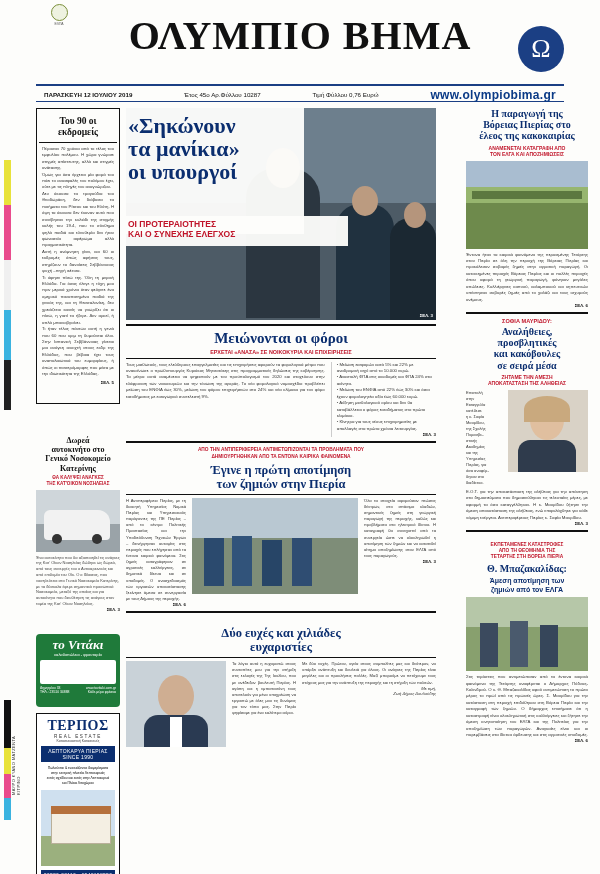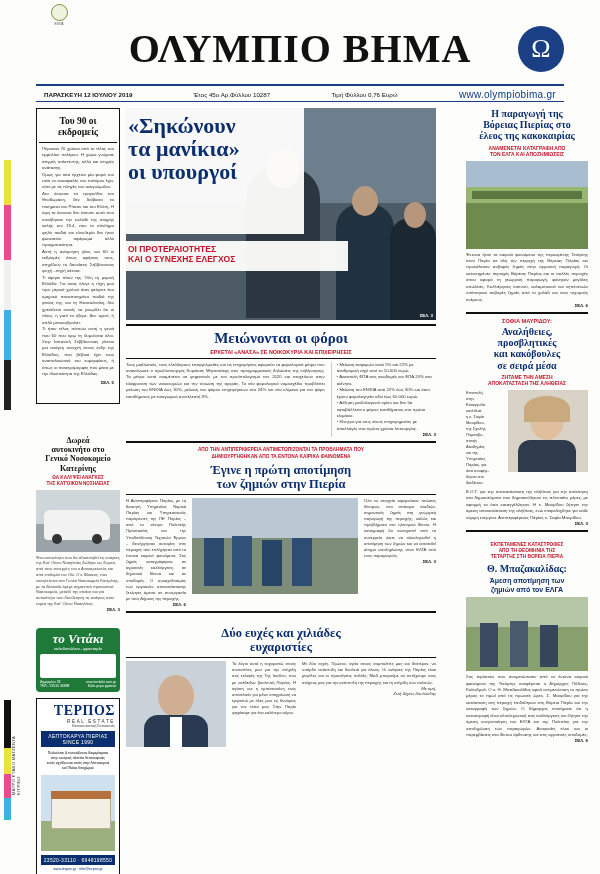--- a/index.html
+++ b/index.html
@@ -35,21 +35,21 @@
   .logo-top {
     position:absolute; left:46px; top:4px; width:26px; height:20px;
     text-align:center;
   }
   .logo-top .circ {
     width:17px;height:17px;border-radius:50%;border:1px solid #7b8f3a;margin:0 auto;
     background:#eef2e0;
   }
   .logo-top .cap { font-size:3.4px; color:#555; margin-top:1px; }
   .title-main {
-    position:absolute; left:0; top:25px; width:600px; text-align:center;
+    position:absolute; left:0; top:12px; width:600px; text-align:center;
     font-family:"Liberation Serif", serif;
     font-weight:bold; font-size:40px; letter-spacing:1px; color:#111;
   }
   .title-sub {
     position:absolute; left:0; top:72px; width:600px; text-align:center;
     font-size:8.5px; font-weight:bold; letter-spacing:.6px; color:#0a3a86;
   }
   .head-emblem {
     position:absolute; right:36px; top:26px; width:46px; height:46px;
     border-radius:50%; background:#1b3f84; color:#fff;
@@ -59,21 +59,21 @@
   .rule-blue {
     position:absolute; left:36px; width:528px; height:2px; background:#1b3f84;
   }
   .infobar {
     position:absolute; left:36px; top:88px; width:528px; height:13px;
     display:flex; align-items:center; font-size:6.2px; color:#111;
   }
   .infobar .seg { padding:0 8px; }
   .infobar .date { font-weight:bold; }
   .infobar .spacer { flex:1; }
-  .infobar .site { font-weight:normal; font-size:10px; color:#0a3a86; letter-spacing:.3px; }
+  .infobar .site { font-weight:bold; font-size:12px; color:#0a3a86; letter-spacing:.3px; }
 
   
   .col { position:absolute; }
   .body-text {
     font-size:4.3px; line-height:1.5; color:#333; text-align:justify;
   }
   .kicker { font-size:5.4px; font-weight:bold; color:#c0152a; }
   .boxed { border:1px solid #111; }
   .photo { background:#b9c3ca; position:relative; overflow:hidden; }
   .caption { font-size:4px; color:#444; line-height:1.45; }
@@ -183,36 +183,36 @@
 ΤΗΣ ΚΑΤ'ΟΙΚΟΝ ΝΟΣΗΛΕΙΑΣ</div>
       <div class="photo" style="width:84px;height:62px;margin-top:3px;background:linear-gradient(to bottom,#cfd6da 0 55%,#9aa3a8 55% 100%);">
         <div style="position:absolute;left:8px;top:20px;width:66px;height:30px;background:#f2f2f2;border-radius:6px 12px 4px 4px;"></div>
         <div style="position:absolute;left:16px;top:44px;width:10px;height:10px;border-radius:50%;background:#333;"></div>
         <div style="position:absolute;left:56px;top:44px;width:10px;height:10px;border-radius:50%;background:#333;"></div>
       </div>
       <div class="caption" style="margin-top:3px;">Ένα αυτοκίνητο που θα αξιοποιηθεί τις ανάγκες της Κατ' Οίκον Νοσηλείας δώθηκε ως δωρεά, από τους συνεργές του ο Αντικαρκινικός και από επιθυμία του Οίκ. Ο ο Ιδίοισας, που νοσηλεύεται στο Γενικό Νοσοκομείο Κατερίνης, με τα δύσκολα έφερε σημαντικά προσωπικό Νοσοκομείο, μεταξύ της οποίας και για αυτοκίνητο που διευθέτηση τις ανάγκες στον τομέα της Κατ' Οίκον Νοσηλείας.</div>
       <div class="readmore">ΣΕΛ. 3</div>
     </div>
 
-    <div class="vitaki" style="width:84px;height:64px;margin-top:16px;padding:4px;">
+    <div class="vitaki" style="width:84px;height:73px;margin-top:22px;padding:4px;">
       <div class="v-logo" style="font-size:13px;text-align:center;line-height:1;">το Vιτάκι</div>
       <div style="font-size:4px;text-align:center;margin-top:1px;">καλαθοπώλειο - φρουταρία</div>
       <div style="background:#fff;height:24px;margin-top:3px;border-radius:2px;"></div>
       <div style="font-size:3.4px;display:flex;justify-content:space-between;margin-top:2px;">
         <span>Δημητρίου 33</span>
         <span>www.tovitaki.com.gr</span>
       </div>
       <div style="font-size:3.4px;display:flex;justify-content:space-between;">
         <span>ΤΗΛ.: 23510 34888</span>
         <span>Κάθε μέρα φρέσκα</span>
       </div>
     </div>
 
     <div class="ad-box" style="width:84px;height:180px;margin-top:6px;padding:4px;">
-      <div style="text-align:right;">
+      <div style="text-align:center;">
         <div class="terpos-name">ΤΕΡΠΟΣ</div>
         <div class="terpos-sub">REAL ESTATE</div>
         <div style="font-size:3.4px;color:#444;">Κατασκευαστική Κατασκευές</div>
       </div>
       <div class="terpos-bar" style="margin-top:3px;">ΛΕΠΤΟΚΑΡΥΑ ΠΙΕΡΙΑΣ  SINCE 1990</div>
       <div style="font-size:3.4px;text-align:center;margin-top:4px;white-space:pre-line;line-height:1.45;">Πωλούνται &amp; ενοικιάζονται διαμερίσματα
 στην κεντρική πλατεία Λεπτοκαρυάς
 εντός σχεδίου και εκτός στην Λεπτοκαρυά
 και Πλάκα Λιτοχώρου</div>
       <div style="height:76px;margin-top:4px;background:linear-gradient(to bottom,#cfe0ef 0 60%,#9bb07e 60% 100%);position:relative;">
@@ -233,21 +233,21 @@
         <div style="position:absolute;left:210px;top:96px;width:58px;height:116px;background:#20313f;border-radius:24px 24px 0 0;"></div>
         <div style="position:absolute;left:226px;top:78px;width:26px;height:30px;border-radius:50%;background:#bb9b80;"></div>
         <div style="position:absolute;left:264px;top:110px;width:46px;height:102px;background:#1b2832;border-radius:20px 20px 0 0;"></div>
         <div style="position:absolute;left:278px;top:94px;width:22px;height:26px;border-radius:50%;background:#b5957c;"></div>
       </div>
       <div style="position:absolute;left:0;top:0;width:178px;height:126px;background:rgba(253,253,251,0.96);padding:6px 6px 0 2px;">
         <div class="main-title" style="white-space:pre-line;">«Σηκώνουν
 τα μανίκια»
 οι υπουργοί</div>
       </div>
-      <div style="position:absolute;left:0;top:133px;width:222px;height:30px;background:rgba(253,253,251,0.96);padding:3px 4px 0 2px;">
+      <div style="position:absolute;left:0;top:108px;width:222px;height:30px;background:rgba(253,253,251,0.96);padding:3px 4px 0 2px;">
         <div class="main-sub" style="white-space:pre-line;">ΟΙ ΠΡΟΤΕΡΑΙΟΤΗΤΕΣ
 ΚΑΙ Ο ΣΥΝΕΧΗΣ ΕΛΕΓΧΟΣ</div>
       </div>
       <div style="position:absolute;right:3px;bottom:2px;font-size:4.4px;font-weight:bold;color:#fff;">ΣΕΛ. 3</div>
     </div>
 
     <div class="thickline" style="margin-top:4px;"></div>
 
     <div style="margin-top:4px;">
       <div class="center-head">Μειώνονται οι φόροι</div>

